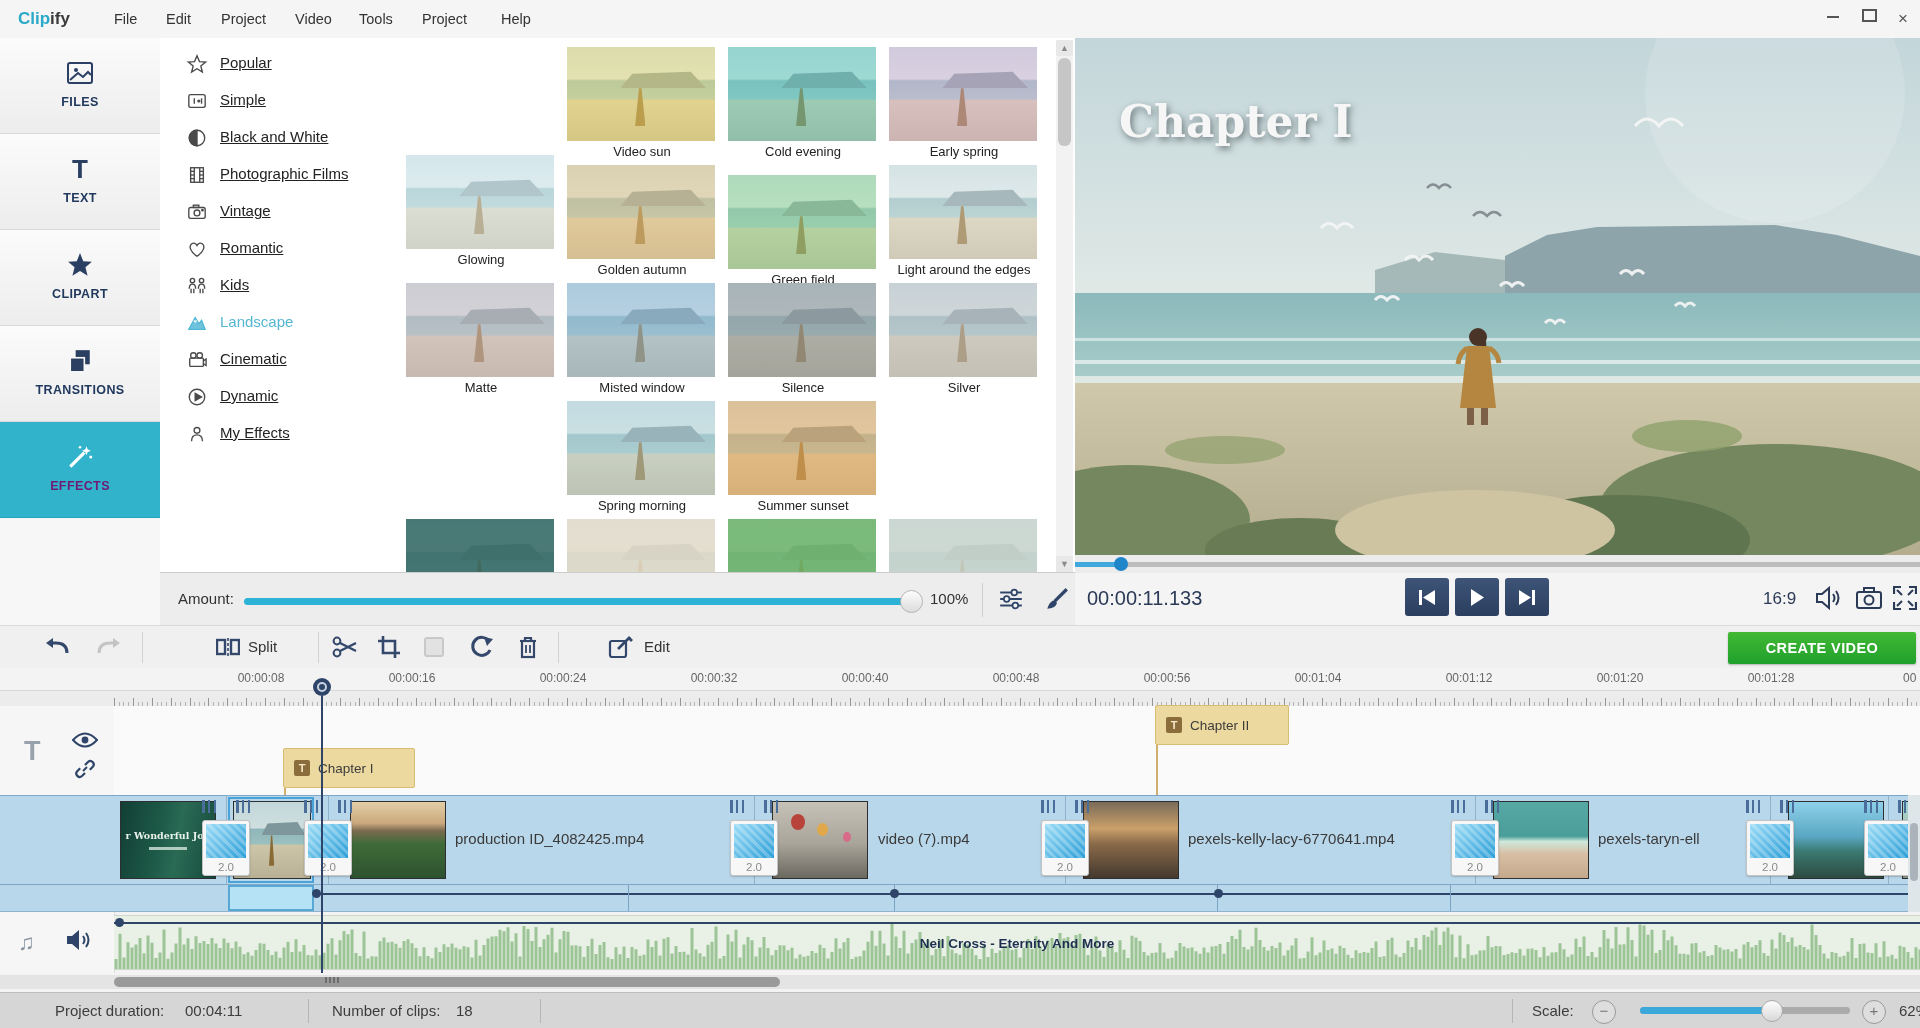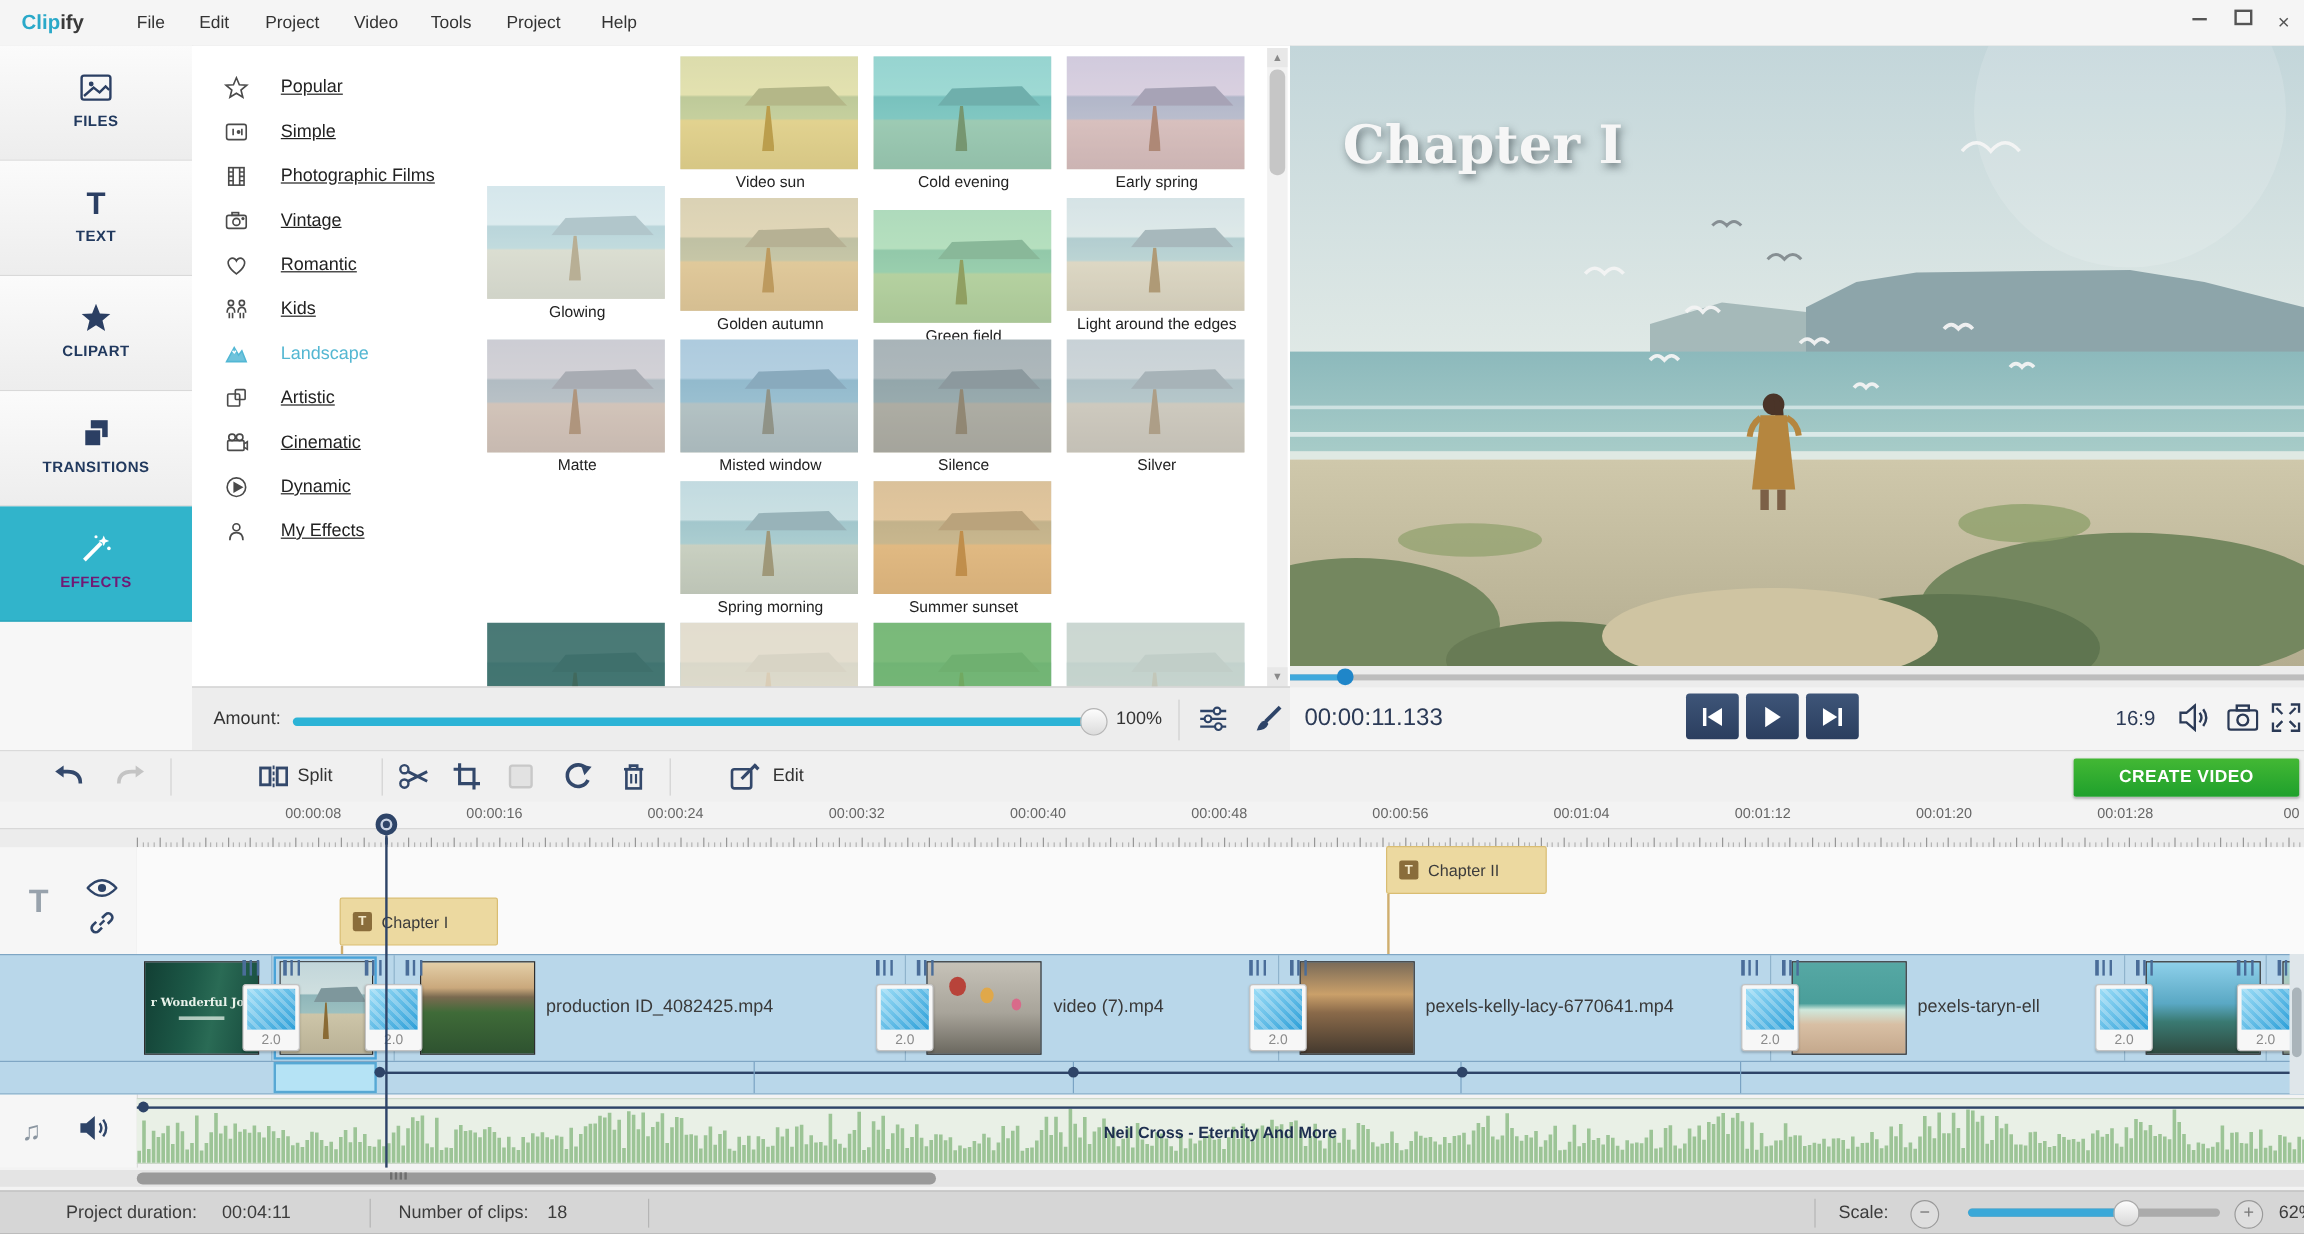--- a/index.html
+++ b/index.html
@@ -21,21 +21,21 @@
   #sidebar{position:absolute;left:0;top:38px;width:160px;height:587px;background:#f7f7f7;border-right:1px solid #cfcfcf;}
   .side-btn{position:absolute;left:0;width:160px;height:95px;background:linear-gradient(#fbfbfb,#ededed);border-bottom:1px solid #d9d9d9;text-align:center;cursor:pointer;}
   .side-btn .ic{display:block;margin:22px auto 6px auto;height:26px;}
   .side-btn .lbl{font-size:12.5px;font-weight:bold;color:#21395e;letter-spacing:.4px;}
   .side-btn.sel{background:#31b4cb;border-bottom:1px solid #2aa3b8;}
   .side-btn.sel .lbl{color:#701a75;}
 
   
   #fx-panel{position:absolute;left:160px;top:38px;width:915px;height:587px;background:#ffffff;border-right:1px solid #cfcfcf;}
   #fx-cats{position:absolute;left:0;top:0;width:236px;height:534px;padding-top:16px;}
-  .cat{position:relative;height:37px;display:flex;align-items:center;padding-left:26px;cursor:pointer;gap:14px;}
+  .cat{position:relative;height:37px;display:flex;align-items:flex-start;padding-left:26px;cursor:pointer;}
   .cat .cic{width:22px;height:20px;margin-right:12px;flex:0 0 22px;}
   .cat .clbl{font-size:15px;color:#222;text-decoration:underline;}
   .cat.sel .clbl{color:#54b7d2;text-decoration:none;}
   #fx-grid{position:absolute;left:236px;top:2px;width:660px;height:532px;overflow:hidden;}
   .tile{position:absolute;width:152px;cursor:pointer;border:1px solid transparent;border-radius:4px;}
   .tile.sel{border-color:#9a9a9a;background:#fff;}
   .thumb-scene{position:relative;width:148px;height:94px;margin:1px;overflow:hidden;background:linear-gradient(180deg,#c2d6da 0%,#cfdfdf 34%,#8fb6ba 36%,#9cc0c0 55%,#cdc5a8 57%,#b9b196 100%);}
   .thumb-scene .mnt{position:absolute;right:6%;top:24%;width:58%;height:20%;background:#7e979c;clip-path:polygon(0 100%,14% 22%,82% 12%,100% 100%);}
   .thumb-scene .fig{position:absolute;left:46%;top:44%;width:7%;height:40%;background:#8a6b35;clip-path:polygon(38% 0,62% 0,100% 100%,0 100%);}
   .tile .tint{position:absolute;left:1px;top:1px;width:148px;height:94px;}
@@ -217,20 +217,27 @@
           <span class="clbl">Popular</span>
         </div>
         <div class="cat">
           <span class="cic"><svg width="22" height="20" viewBox="0 0 24 22" fill="none" stroke="#4a4a4a" stroke-width="1.5">
               <rect x="3" y="4" width="18" height="14" rx="2"></rect>
               <line x1="9" y1="8" x2="9" y2="14"></line>
               <circle cx="14" cy="11" r="1" fill="#4a4a4a"></circle>
               <line x1="17" y1="8" x2="17" y2="14"></line>
             </svg></span>
           <span class="clbl">Simple</span>
+        </div>
+        <div class="cat">
+          <span class="cic"><svg width="22" height="20" viewBox="0 0 24 22" fill="none" stroke="#4a4a4a" stroke-width="1.5">
+              <circle cx="12" cy="11" r="8.5"></circle>
+              <path d="M12 2.5 A8.5 8.5 0 0 0 12 19.5 Z" fill="#4a4a4a"></path>
+            </svg></span>
+          <span class="clbl">Black and White</span>
         </div>
         <div class="cat">
           <span class="cic"><svg width="22" height="20" viewBox="0 0 24 22" fill="none" stroke="#4a4a4a" stroke-width="1.5">
               <rect x="5" y="3" width="14" height="16"></rect>
               <line x1="9" y1="3" x2="9" y2="19"></line>
               <line x1="15" y1="3" x2="15" y2="19"></line>
               <line x1="5" y1="7" x2="9" y2="7"></line>
               <line x1="5" y1="11" x2="9" y2="11"></line>
               <line x1="5" y1="15" x2="9" y2="15"></line>
               <line x1="15" y1="7" x2="19" y2="7"></line>
@@ -262,27 +269,20 @@
               <path d="M13.5 14 q0-5 3.5-5 q3.5 0 3.5 5 M15.5 14 v5 M18.5 14 v5"></path>
             </svg></span>
           <span class="clbl">Kids</span>
         </div>
         <div class="cat sel">
           <span class="cic"><svg width="22" height="20" viewBox="0 0 24 22">
               <path d="M3 18 L10 5 L14 12 L17 8 L21 18 Z" fill="#6fc3dc" stroke="#52b7d4" stroke-width="1.4"></path>
               <path d="M8.5 8 l1.5 2 l1.5 -2" fill="none" stroke="#ffffff" stroke-width="1.3"></path>
             </svg></span>
           <span class="clbl">Landscape</span>
-        </div>
-        <div class="cat">
-          <span class="cic"><svg width="22" height="20" viewBox="0 0 24 22" fill="none" stroke="#4a4a4a" stroke-width="1.5">
-              <rect x="4" y="7" width="11" height="11" rx="1"></rect>
-              <rect x="11" y="3" width="9" height="9" rx="1"></rect>
-            </svg></span>
-          <span class="clbl">Artistic</span>
         </div>
         <div class="cat">
           <span class="cic"><svg width="22" height="20" viewBox="0 0 24 22" fill="none" stroke="#4a4a4a" stroke-width="1.5">
               <circle cx="8" cy="6" r="3"></circle>
               <circle cx="15" cy="6" r="3"></circle>
               <rect x="4" y="9" width="15" height="9" rx="1"></rect>
               <path d="M19 12 l3 -2 v7 l-3 -2"></path>
             </svg></span>
           <span class="clbl">Cinematic</span>
         </div>

